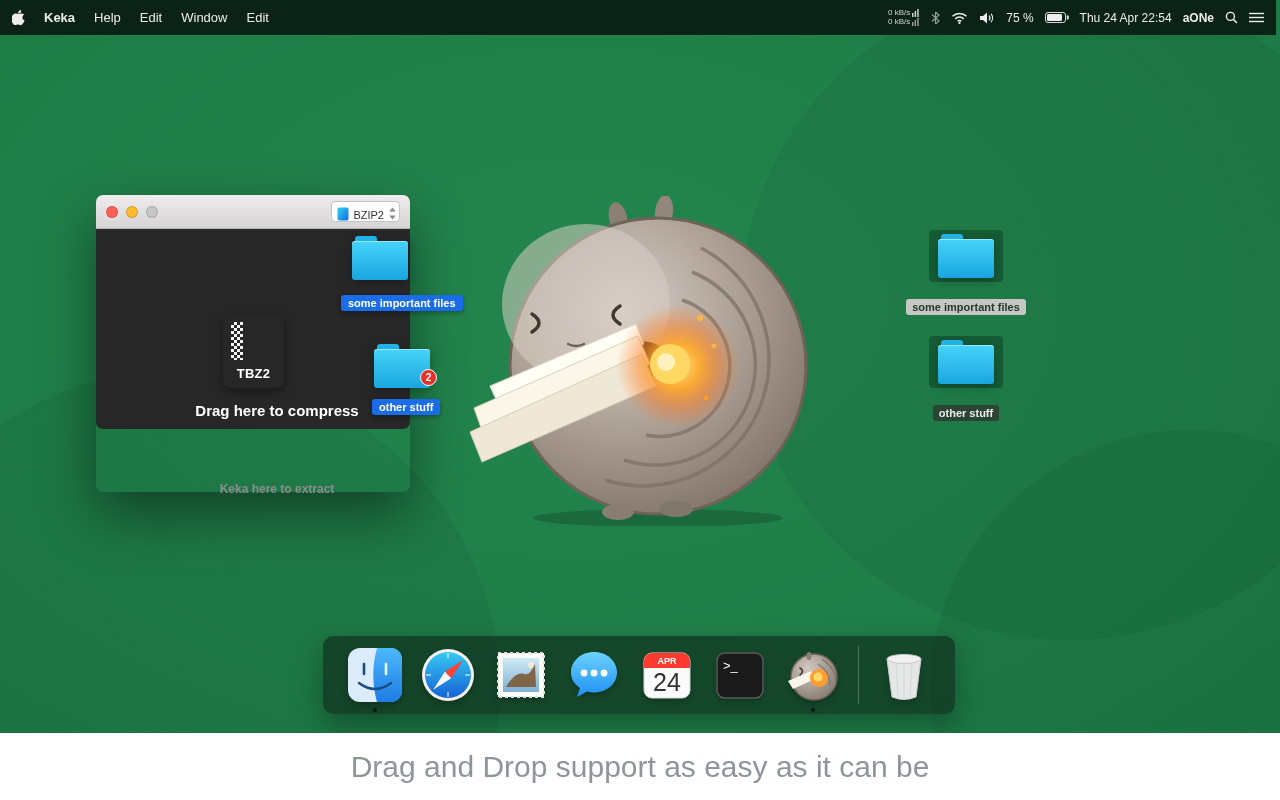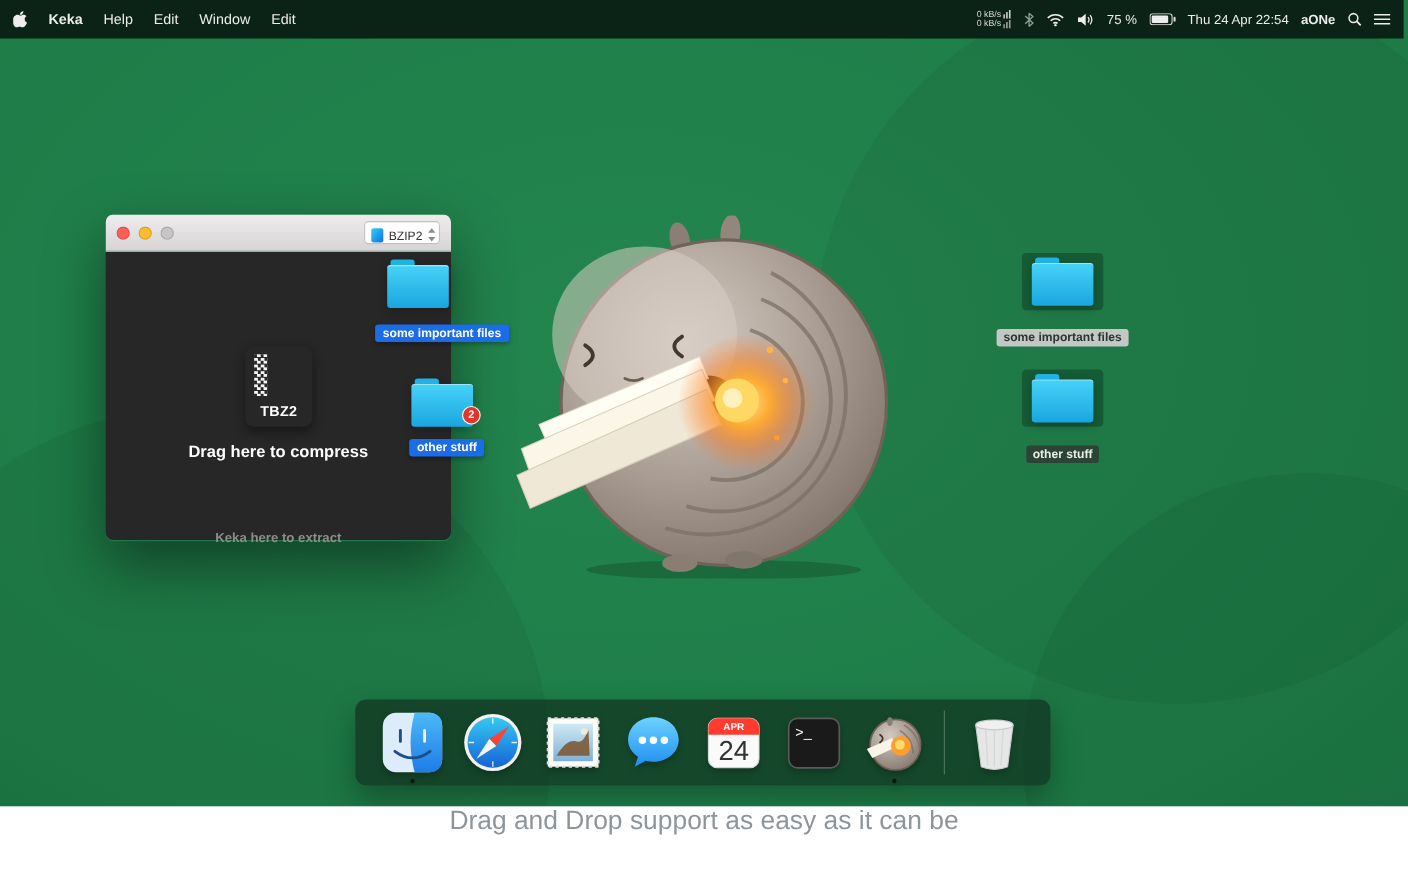--- a/index.html
+++ b/index.html
@@ -29,21 +29,21 @@
   
   .keka-window { position:absolute; left:96px; top:195px; width:314px; height:297px;
                  border-radius:7px; box-shadow:0 22px 55px rgba(0,0,0,0.45); z-index:20; }
   .titlebar { height:34px; background:linear-gradient(#eeecec,#d6d4d4); border-radius:7px 7px 0 0;
               border-bottom:1px solid #b4b2b2; display:flex; align-items:center; padding:0 10px; }
   .traffic { display:flex; gap:8px; }
   .tl { width:12px; height:12px; border-radius:50%; border:0.5px solid rgba(0,0,0,0.15); }
   .tl-close { background:#ff5f57; } .tl-min { background:#febb2e; } .tl-zoom { background:#c6c6c6; }
   .fmt-dd { margin-left:auto; height:21px; background:#fefefe; border:1px solid #c3c3c3; border-radius:4px;
             display:flex; align-items:flex-end; gap:4px; padding:0 2px 0 5px; font-size:11px; color:#333; cursor:default; }
-  .win-body { position:relative; height:262px; background:#272727; border-radius:0 0 7px 7px; }
+  .win-body { position:relative; height:200px; background:#272727; border-radius:0 0 7px 7px;padding-left:24px; }
   .tbz2 { position:absolute; left:127px; top:86px; width:61px; height:73px; border-radius:8px;
           background:linear-gradient(155deg,#35dcf6 0%, #1cА 0%, #1fb4ef 38%, #0e6fe2 100%);
           box-shadow:0 4px 10px rgba(0,0,0,0.4); }
   .tbz2 .checker { position:absolute; left:8px; top:7px; width:12px; height:38px; opacity:0.95;
           background:repeating-conic-gradient(#ffffff 0% 25%, rgba(255,255,255,0) 0% 50%) 0 0/6px 6px; }
   .tbz2 .ftitle { position:absolute; bottom:7px; width:100%; text-align:center;
           color:#fff; font-size:13px; font-weight:bold; letter-spacing:0.3px; }
   .drop-compress { position:absolute; top:173px; width:100%; text-align:center;
           color:#ffffff; font-size:15px; font-weight:700; }
   .drop-extract { position:absolute; top:253px; width:100%; text-align:center;
@@ -77,21 +77,21 @@
           background:rgba(14,32,22,0.58); border-radius:10px; box-shadow:0 12px 28px rgba(0,0,0,0.3);
           display:flex; align-items:center; justify-content:center; gap:17px; padding:0 16px; }
   .dock-item { width:56px; height:56px; position:relative; display:flex; align-items:center; justify-content:center;
           filter:drop-shadow(0 3px 3px rgba(0,0,0,0.25)); }
   .dock-dot { position:absolute; bottom:-9px; left:50%; transform:translateX(-50%); width:4px; height:4px;
           border-radius:50%; background:rgba(8,18,12,0.85); }
   .dock-sep { width:1px; height:58px; background:rgba(255,255,255,0.25); }
 
   
   .caption { position:absolute; left:0; right:0; bottom:0; height:67px; background:#ffffff; z-index:70;
-          display:flex; justify-content:center; font-size:24px; color:#8e959a; }
+          display:flex; align-items:center; justify-content:center; font-size:30px; color:#8e959a; }
 
   svg text { font-family:"Liberation Sans", sans-serif; }
 </style>
 </head>
 <body>
 
 <div class="screen">
   <div class="bg-circle bg-c1"></div>
   <div class="bg-circle bg-c2"></div>
   <div class="bg-circle bg-c3"></div>

